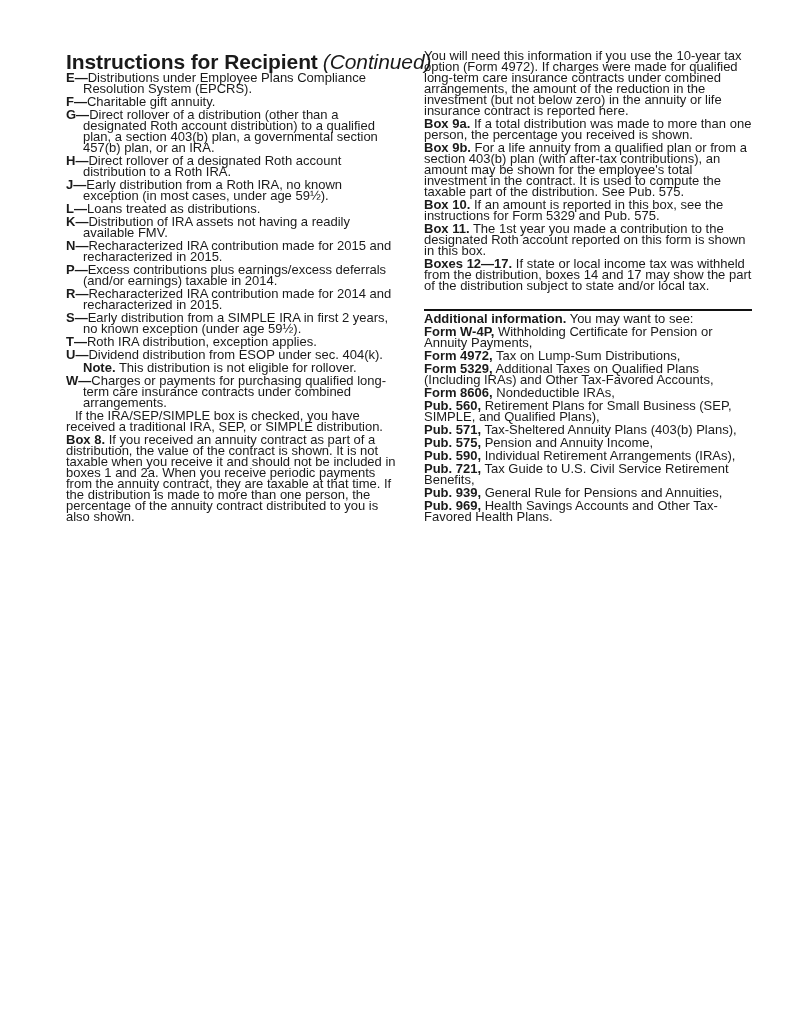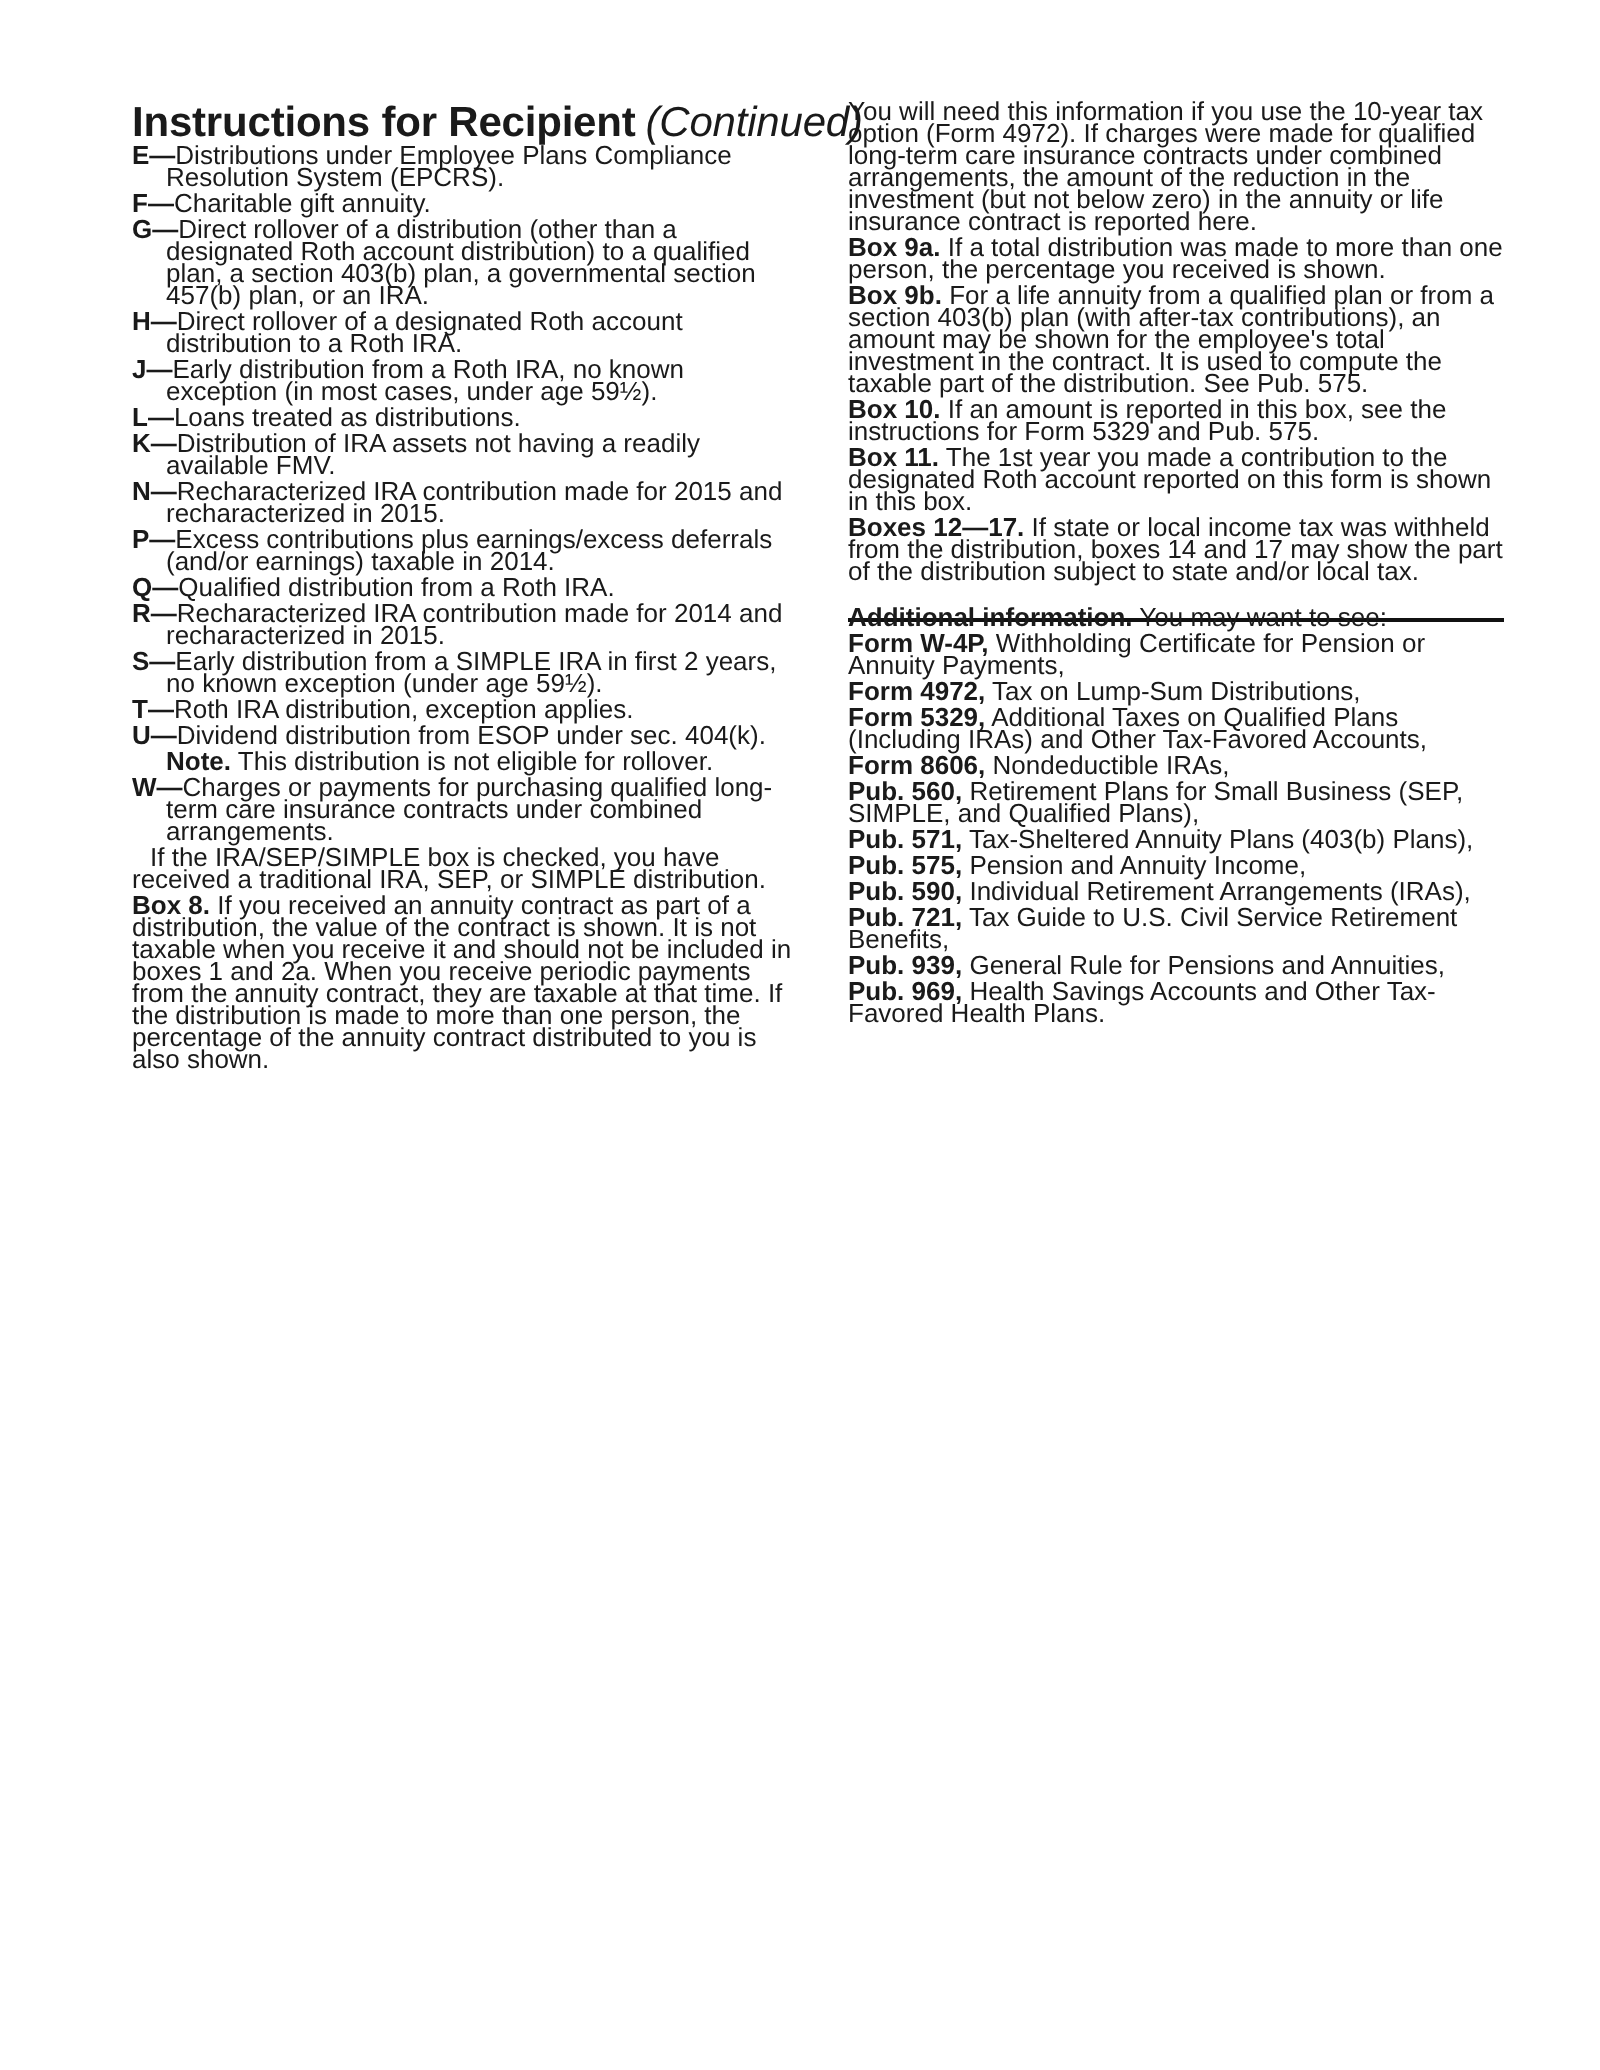--- a/index.html
+++ b/index.html
@@ -27,21 +27,20 @@
 <div class="col left" style="top:72px;">
   <p class="p code"><b>E—</b><span>Distributions under Employee Plans Compliance Resolution System (EPCRS).</span></p>
   <p class="p code"><b>F—</b><span>Charitable gift annuity.</span></p>
   <p class="p code"><b>G—</b><span>Direct rollover of a distribution (other than a designated Roth account distribution) to a qualified plan, a section 403(b) plan, a governmental section 457(b) plan, or an IRA.</span></p>
   <p class="p code"><b>H—</b><span>Direct rollover of a designated Roth account distribution to a Roth IRA.</span></p>
   <p class="p code"><b>J—</b><span>Early distribution from a Roth IRA, no known exception (in most cases, under age 59½).</span></p>
   <p class="p code"><b>L—</b><span>Loans treated as distributions.</span></p>
   <p class="p code"><b>K—</b><span>Distribution of IRA assets not having a readily available FMV.</span></p>
   <p class="p code"><b>N—</b><span>Recharacterized IRA contribution made for 2015 and recharacterized in 2015.</span></p>
   <p class="p code"><b>P—</b><span>Excess contributions plus earnings/excess deferrals (and/or earnings) taxable in 2014.</span></p>
-  <p class="p code"><b>Q—</b><span>Qualified distribution from a Roth IRA.</span></p>
   <p class="p code"><b>R—</b><span>Recharacterized IRA contribution made for 2014 and recharacterized in 2015.</span></p>
   <p class="p code"><b>S—</b><span>Early distribution from a SIMPLE IRA in first 2 years, no known exception (under age 59½).</span></p>
   <p class="p code"><b>T—</b><span>Roth IRA distribution, exception applies.</span></p>
   <p class="p code"><b>U—</b><span>Dividend distribution from ESOP under sec. 404(k).</span></p>
   <p class="p note"><b>Note.</b> <span>This distribution is not eligible for rollover.</span></p>
   <p class="p code"><b>W—</b><span>Charges or payments for purchasing qualified long-term care insurance contracts under combined arrangements.</span></p>
   <p class="p ind">If the IRA/SEP/SIMPLE box is checked, you have received a traditional IRA, SEP, or SIMPLE distribution.</p>
   <p class="p"><b>Box 8.</b> <span>If you received an annuity contract as part of a distribution, the value of the contract is shown. It is not taxable when you receive it and should not be included in boxes 1 and 2a. When you receive periodic payments from the annuity contract, they are taxable at that time. If the distribution is made to more than one person, the percentage of the annuity contract distributed to you is also shown.</span></p>
 </div>
 
@@ -49,21 +48,21 @@
   <p class="p">You will need this information if you use the 10-year tax option (Form 4972). If charges were made for qualified long-term care insurance contracts under combined arrangements, the amount of the reduction in the investment (but not below zero) in the annuity or life insurance contract is reported here.</p>
   <p class="p"><b>Box 9a.</b> <span>If a total distribution was made to more than one person, the percentage you received is shown.</span></p>
   <p class="p"><b>Box 9b.</b> <span>For a life annuity from a qualified plan or from a section 403(b) plan (with after-tax contributions), an amount may be shown for the employee's total investment in the contract. It is used to compute the taxable part of the distribution. See  Pub. 575.</span></p>
   <p class="p"><b>Box 10.</b> <span>If an amount is reported in this box, see the instructions for Form 5329 and Pub. 575.</span></p>
   <p class="p"><b>Box 11.</b> <span>The 1st year you made a contribution to the designated Roth account reported on this form is shown in this box.</span></p>
   <p class="p"><b>Boxes 12—17.</b> <span>If state or local income tax was withheld from the distribution, boxes 14 and 17 may show the part of the distribution subject to state and/or local tax.</span></p>
 </div>
 
 <div class="rule"></div>
 
-<div class="col right" style="top:303px;">
+<div class="col right" style="top:313px;">
   <p class="p"><b>Additional information.</b> <span>You may want to see:</span></p>
   <p class="p"><b>Form W-4P,</b> <span>Withholding Certificate for Pension or Annuity Payments,</span></p>
   <p class="p"><b>Form 4972,</b> <span>Tax on Lump-Sum Distributions,</span></p>
   <p class="p"><b>Form 5329,</b> <span>Additional Taxes on Qualified Plans (Including IRAs) and Other Tax-Favored Accounts,</span></p>
   <p class="p"><b>Form 8606,</b> <span>Nondeductible IRAs,</span></p>
   <p class="p"><b>Pub. 560,</b> <span>Retirement Plans for Small Business (SEP, SIMPLE, and Qualified Plans),</span></p>
   <p class="p"><b>Pub. 571,</b> <span>Tax-Sheltered Annuity Plans (403(b) Plans),</span></p>
   <p class="p"><b>Pub. 575,</b> <span>Pension and Annuity Income,</span></p>
   <p class="p"><b>Pub. 590,</b> <span>Individual Retirement Arrangements (IRAs),</span></p>
   <p class="p"><b>Pub. 721,</b> <span>Tax Guide to U.S. Civil Service Retirement Benefits,</span></p>

